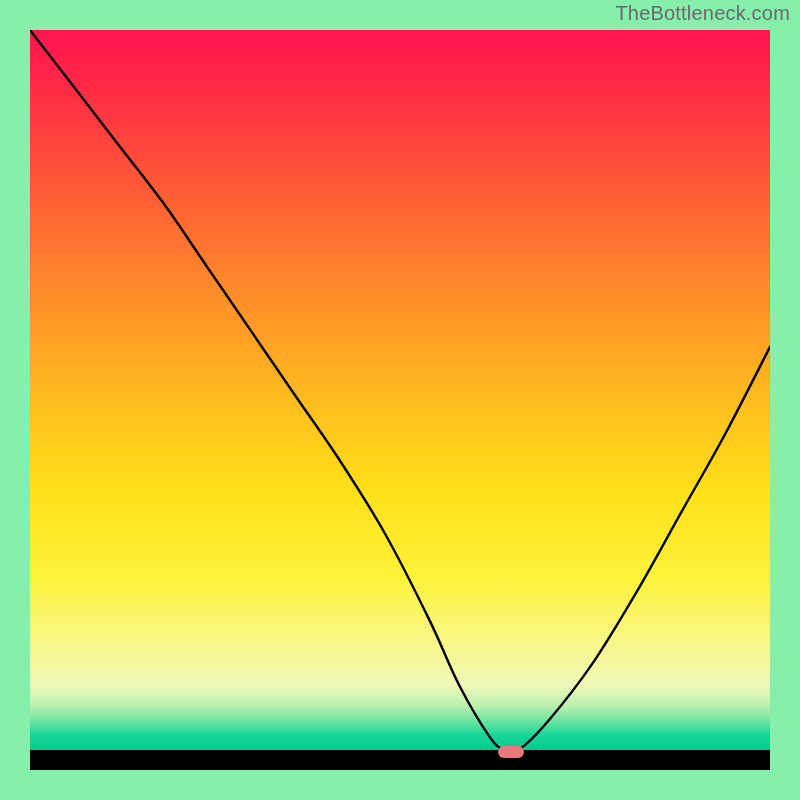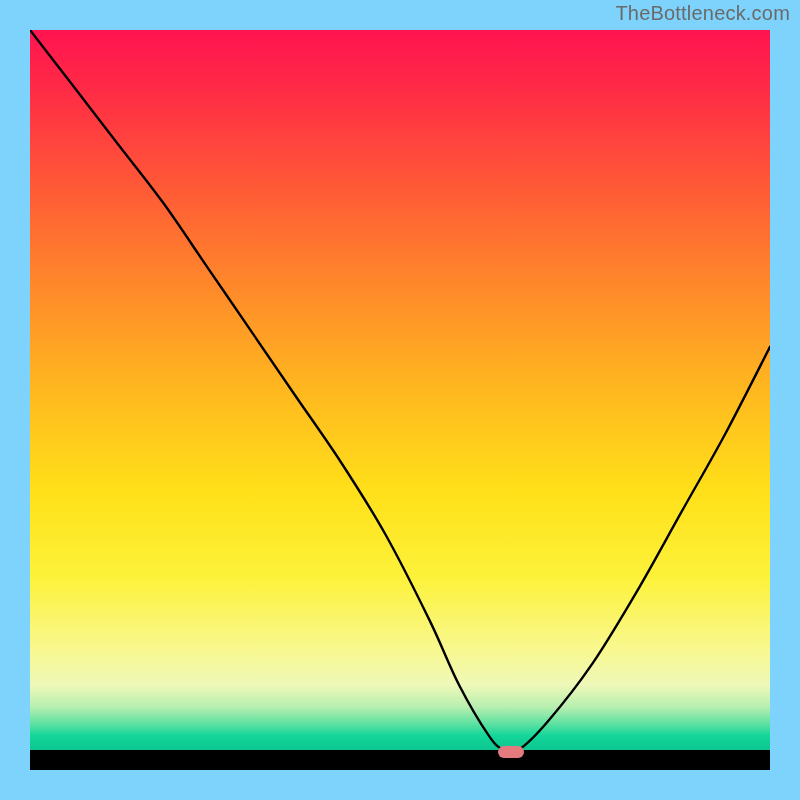--- a/index.html
+++ b/index.html
@@ -8,21 +8,21 @@
     width: 800px;
     height: 800px;
     background: #000;
     overflow: hidden;
     font-family: Arial, Helvetica, sans-serif;
   }
   .frame {
     position: relative;
     width: 800px;
     height: 800px;
-    background: #7dd3fc;
+    background: #86efac;
   }
   .watermark {
     position: absolute;
     top: 2px;
     right: 10px;
     color: #6a6a6a;
     font-size: 20px;
     font-weight: 500;
     letter-spacing: 0.2px;
     user-select: none;

